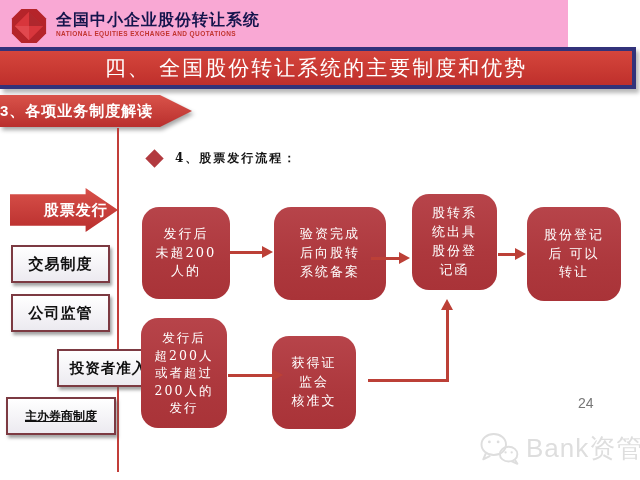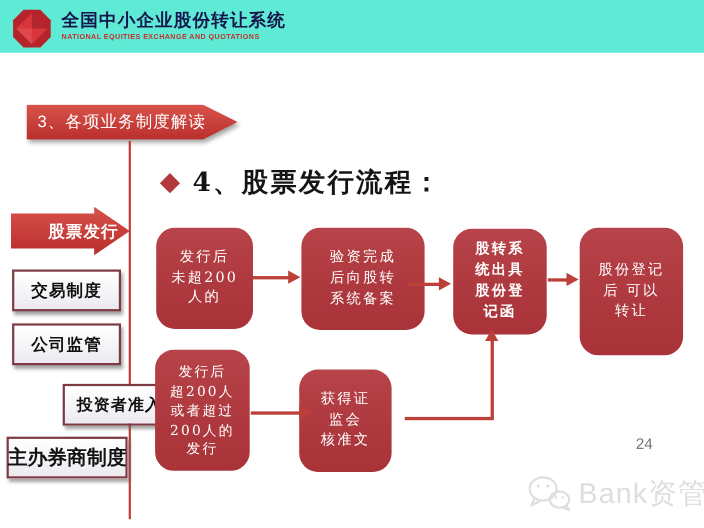--- a/index.html
+++ b/index.html
@@ -1,21 +1,21 @@
 <!DOCTYPE html>
 <html><head>
 <meta charset="utf-8">
 <style>
   html,body{margin:0;padding:0;background:#888;}
   .slide{
     position:relative;width:640px;height:480px;background:#ffffff;overflow:hidden;
     font-family:"Liberation Sans","DejaVu Sans",sans-serif;
   }
   
-  .header{position:absolute;left:0;top:0;width:640px;height:48px;background:#5eead4;display:flex;align-items:center;}
+  .header{position:absolute;left:0;top:0;width:568px;height:48px;background:#f9a8d4;display:flex;align-items:center;}
   .logo{margin:4px 8px 0 10px;width:38px;height:38px;flex:0 0 auto;}
   .logo-text{display:flex;flex-direction:column;line-height:1.1;}
   .logo-title{font-size:16px;font-weight:bold;color:#15154d;letter-spacing:1px;}
   .logo-subtitle{font-size:6.5px;font-weight:bold;color:#c2342f;letter-spacing:.4px;margin-top:2px;}
   
   .title-bar{
     position:absolute;left:0;top:47px;width:632px;height:34px;
     background:linear-gradient(180deg,#d5453c 0%,#c93a33 55%,#bf2f2c 100%);
     border-top:4px solid #32327a;border-bottom:4px solid #32327a;border-right:4px solid #32327a;
     display:flex;align-items:center;justify-content:center;
@@ -24,60 +24,60 @@
   .title-bar span{
     font-family:"DejaVu Serif","Liberation Serif",serif;
     color:#ffffff;font-size:21px;letter-spacing:2px;white-space:nowrap;
   }
   
   .banner-wrap{position:absolute;left:0;top:95px;filter:drop-shadow(2px 3px 2px rgba(0,0,0,.35));}
   .section-banner{
     width:192px;height:32px;line-height:32px;
     background:linear-gradient(180deg,#d9534a,#b92f2d);
     clip-path:polygon(0 0,160px 0,192px 50%,160px 100%,0 100%);
-    color:#fff;font-size:15px;font-weight:normal;padding-left:10px;box-sizing:border-box;
-    letter-spacing:1px;white-space:nowrap;margin-left:24px;
+    color:#fff;font-size:15px;font-weight:bold;box-sizing:border-box;
+    letter-spacing:1px;white-space:nowrap;
   }
   
   .sidebar-divider{position:absolute;left:117px;top:128px;width:2px;height:344px;background:#c23d39;}
   .side-btn{
     position:absolute;left:11px;width:95px;height:34px;
     background:linear-gradient(180deg,#ffffff,#eceaf0);
     border:2px solid #7c3a42;box-shadow:2px 3px 3px rgba(90,90,90,.55);
     display:flex;align-items:center;justify-content:center;
     font-size:15px;font-weight:bold;color:#111;letter-spacing:1px;white-space:nowrap;cursor:pointer;
   }
   .side-btn.w5{left:9px;width:99px;font-size:14.5px;margin-left:48px;}
-  .side-btn.w6{left:6px;width:106px;font-size:18px;letter-spacing:0;}
+  .side-btn.w6{left:6px;width:106px;font-size:12px;letter-spacing:0;text-decoration:underline;}
   .side-arrow{
     position:absolute;left:10px;top:188px;width:108px;height:44px;
     background:linear-gradient(180deg,#d8514a 0%,#b92e2d 100%);
     clip-path:polygon(0 14%,70% 14%,70% 0,100% 50%,70% 100%,70% 86%,0 86%);
     display:flex;align-items:center;cursor:pointer;
   }
   .side-arrow span{display:block;width:70%;text-align:center;color:#fff;font-size:15px;font-weight:bold;letter-spacing:1px;white-space:nowrap;margin-left:28px;}
   
   .heading{position:absolute;left:148px;top:150px;display:flex;align-items:center;}
   .diamond{width:13px;height:13px;background:#b23a3f;transform:rotate(45deg);margin-right:14px;flex:0 0 auto;}
   .heading-text{
     font-family:"DejaVu Serif","Liberation Serif",serif;
-    font-size:24px;font-weight:bold;color:#141414;letter-spacing:2px;white-space:nowrap;
+    font-size:12px;font-weight:bold;color:#141414;letter-spacing:2px;white-space:nowrap;
   }
   
   .fbox{
     position:absolute;border-radius:17px;
     background:linear-gradient(180deg,#b7444a 0%,#ad383d 60%,#a93338 100%);
     color:#fff;display:flex;align-items:center;justify-content:center;text-align:center;
     font-family:"DejaVu Serif","Liberation Serif",serif;
     font-size:13px;line-height:1.45;letter-spacing:2px;white-space:pre-line;
   }
   .b1{left:142px;top:207px;width:88px;height:92px;}
   .b2{left:274px;top:207px;width:112px;height:93px;}
-  .b3{left:412px;top:208px;width:85px;height:96px;font-weight:bold;}
-  .b4{left:527px;top:207px;width:94px;height:116px;}
+  .b3{left:412px;top:194px;width:85px;height:96px;}
+  .b4{left:527px;top:207px;width:94px;height:94px;}
   .b5{left:141px;top:318px;width:86px;height:110px;font-size:12.5px;line-height:1.4;}
   .b6{left:272px;top:336px;width:84px;height:93px;}
   .fline{position:absolute;background:#bc4037;}
   .tri-r{position:absolute;width:0;height:0;border-top:6px solid transparent;border-bottom:6px solid transparent;border-left:11px solid #bc4037;}
   .tri-u{position:absolute;width:0;height:0;border-left:6px solid transparent;border-right:6px solid transparent;border-bottom:11px solid #bc4037;}
   
   .page-number{position:absolute;left:578px;top:395px;font-size:14px;color:#777;}
   .watermark{position:absolute;left:478px;top:430px;display:flex;align-items:center;color:#dedede;}
   .watermark-text{font-size:26px;letter-spacing:1px;margin-left:6px;white-space:nowrap;}
 </style>
@@ -92,20 +92,23 @@
       <polygon points="20,5 35,20 20,35 5,20" fill="#d8363c"></polygon>
       <polygon points="20,5 35,20 20,20" fill="#8f1b20" opacity="0.55"></polygon>
       <polygon points="20,35 5,20 20,20" fill="#e8555a" opacity="0.6"></polygon>
     </svg>
     <div class="logo-text">
       <div class="logo-title">全国中小企业股份转让系统</div>
       <div class="logo-subtitle">NATIONAL EQUITIES EXCHANGE AND QUOTATIONS</div>
     </div>
   </div>
 
+  <div class="title-bar">
+    <span>四、 全国股份转让系统的主要制度和优势</span>
+  </div>
 
   <div class="banner-wrap">
     <div class="section-banner">3、各项业务制度解读</div>
   </div>
 
   <div class="sidebar-divider"></div>
 
 
   <div class="side-arrow">
     <span>股票发行</span>

